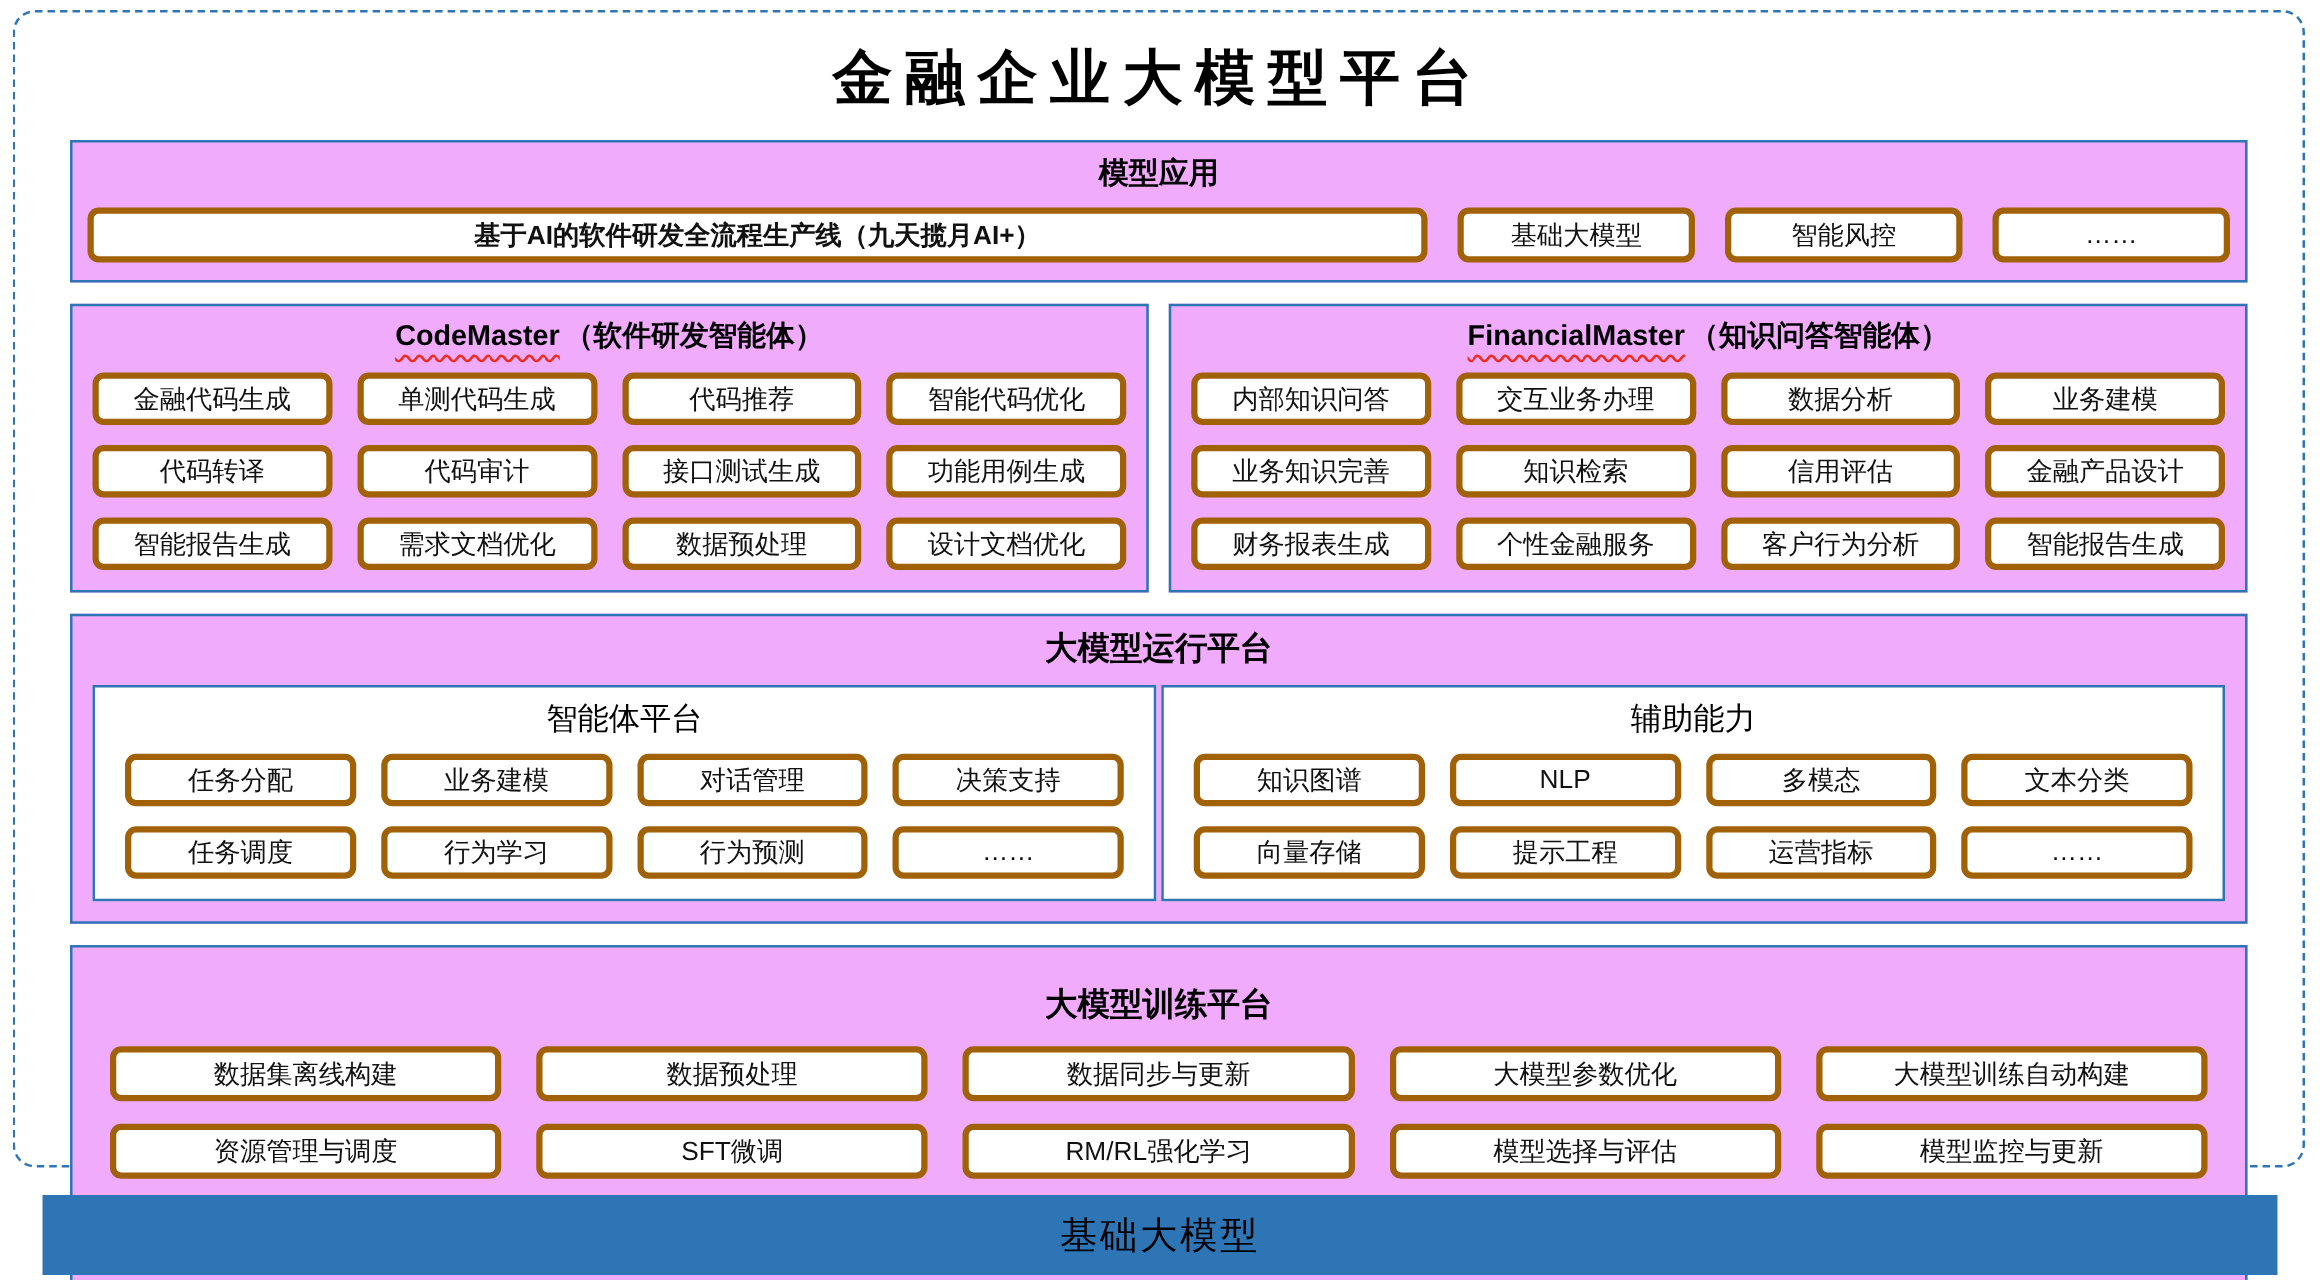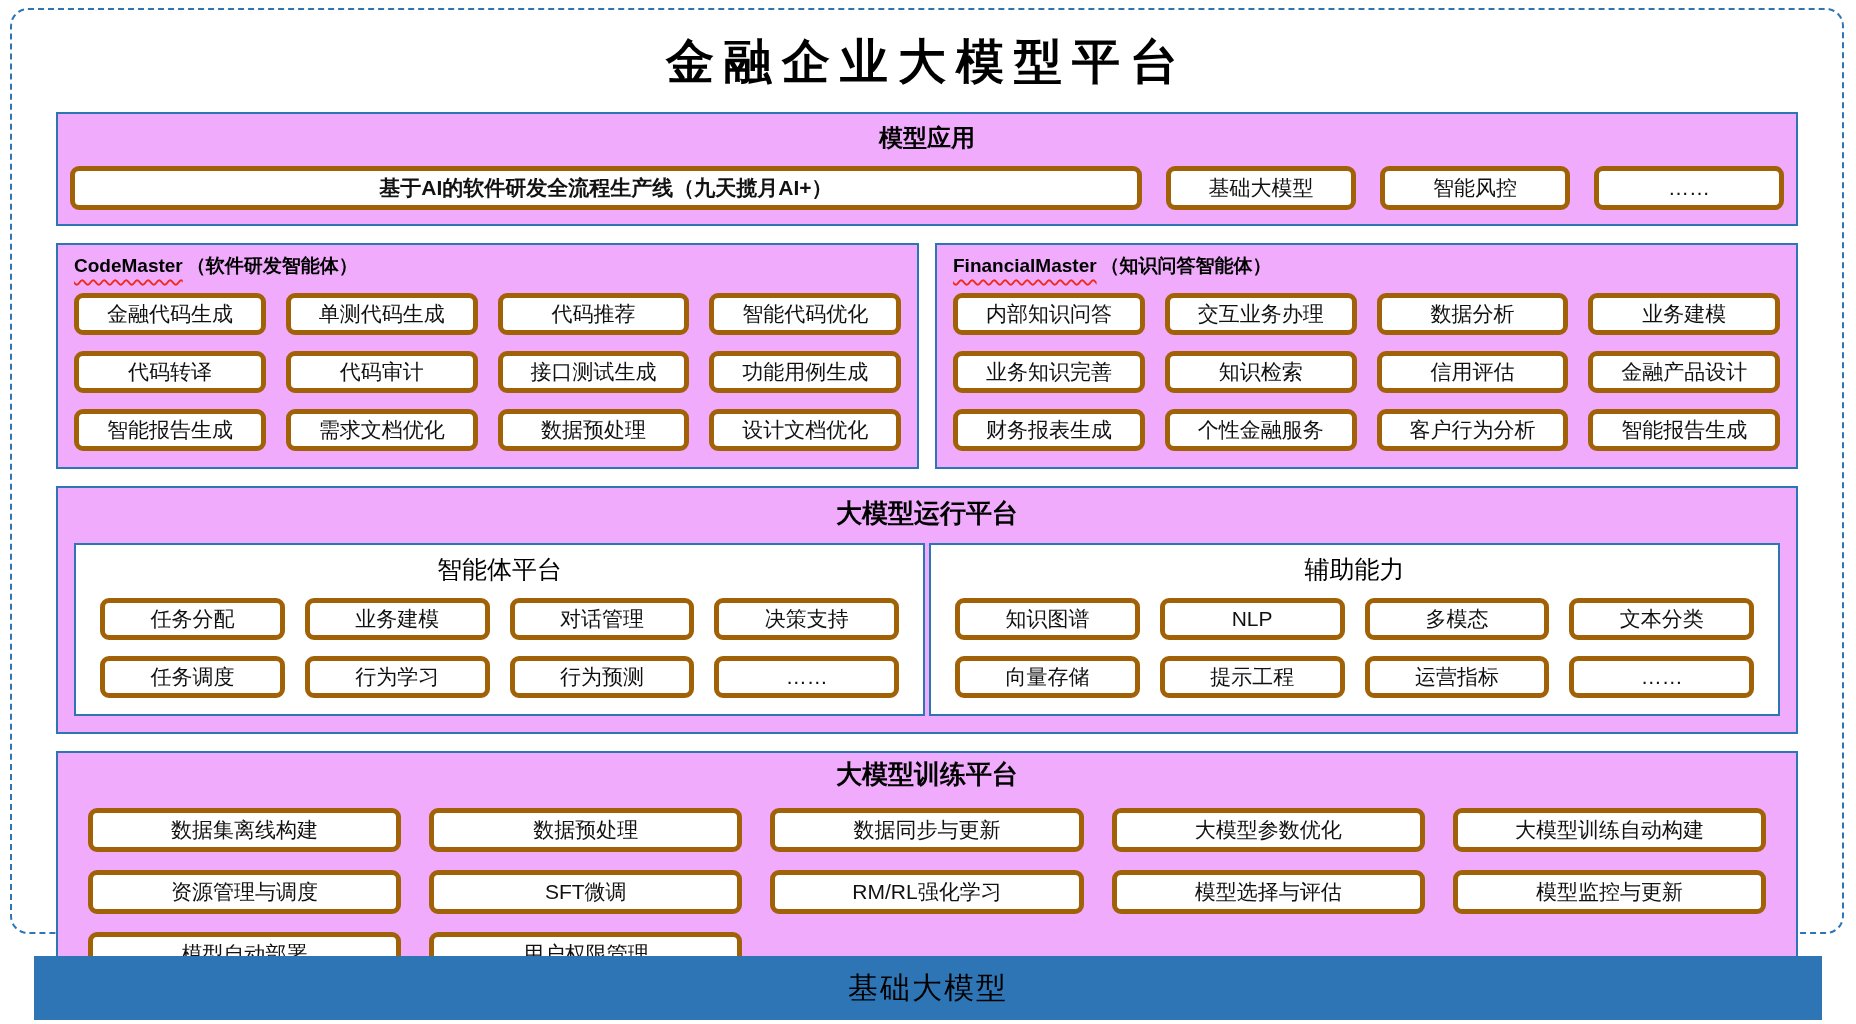--- a/index.html
+++ b/index.html
@@ -35,21 +35,21 @@
   }
   
   .s1{margin-bottom:17px;padding:0 12px 14px 12px;}
   .s1-row{display:flex;gap:24px;align-items:stretch;}
   .s1-big{flex:1 1 auto;font-weight:bold;height:44px;}
   .s1-small{width:190px;flex:0 0 auto;height:44px;}
   
   .agents-row{display:flex;gap:16px;margin-bottom:17px;}
   .agent{flex:1 1 0;padding:0 16px 16px 16px;}
   .agent-header{
-    text-align:left;font-weight:bold;font-size:19px;color:#000;
+    text-align:center;font-weight:bold;font-size:23px;color:#000;
     padding-top:8px;margin-bottom:14px;
   }
   .agent-header .en{
     text-decoration-line:underline;text-decoration-style:wavy;
     text-decoration-color:#EE2B1C;text-decoration-thickness:2px;
     text-underline-offset:7px;margin-right:4px;
   }
   .grid4{display:grid;grid-template-columns:repeat(4,1fr);gap:16px 20px;}
   
   .s3{margin-bottom:17px;padding:0 16px 16px 16px;}
@@ -57,21 +57,21 @@
   .subsection{
     flex:1 1 0;border:2px solid #2E75B6;box-sizing:border-box;
     padding:0 24px 16px 24px;background:#fff;
   }
   .sub-header{
     text-align:center;font-size:25px;font-weight:normal;color:#000;
     padding-top:8px;margin-bottom:12px;
   }
   
   .s4{padding:0 30px 20px 30px;}
-  .s4 .sec-header{font-size:26px;padding-top:4px;margin-bottom:16px;}
+  .s4 .sec-header{font-size:26px;padding-top:28px;margin-bottom:16px;}
   .grid6{display:grid;grid-template-columns:repeat(5,1fr);gap:18px 28px;}
   .grid6 .item{height:44px;}
   
   .foundation-bar{
     position:absolute;left:34px;right:34px;top:956px;height:64px;
     background:#2E75B6;color:#000000;display:flex;align-items:center;
     justify-content:center;font-size:30px;letter-spacing:2px;
   }
 </style>
 </head>

